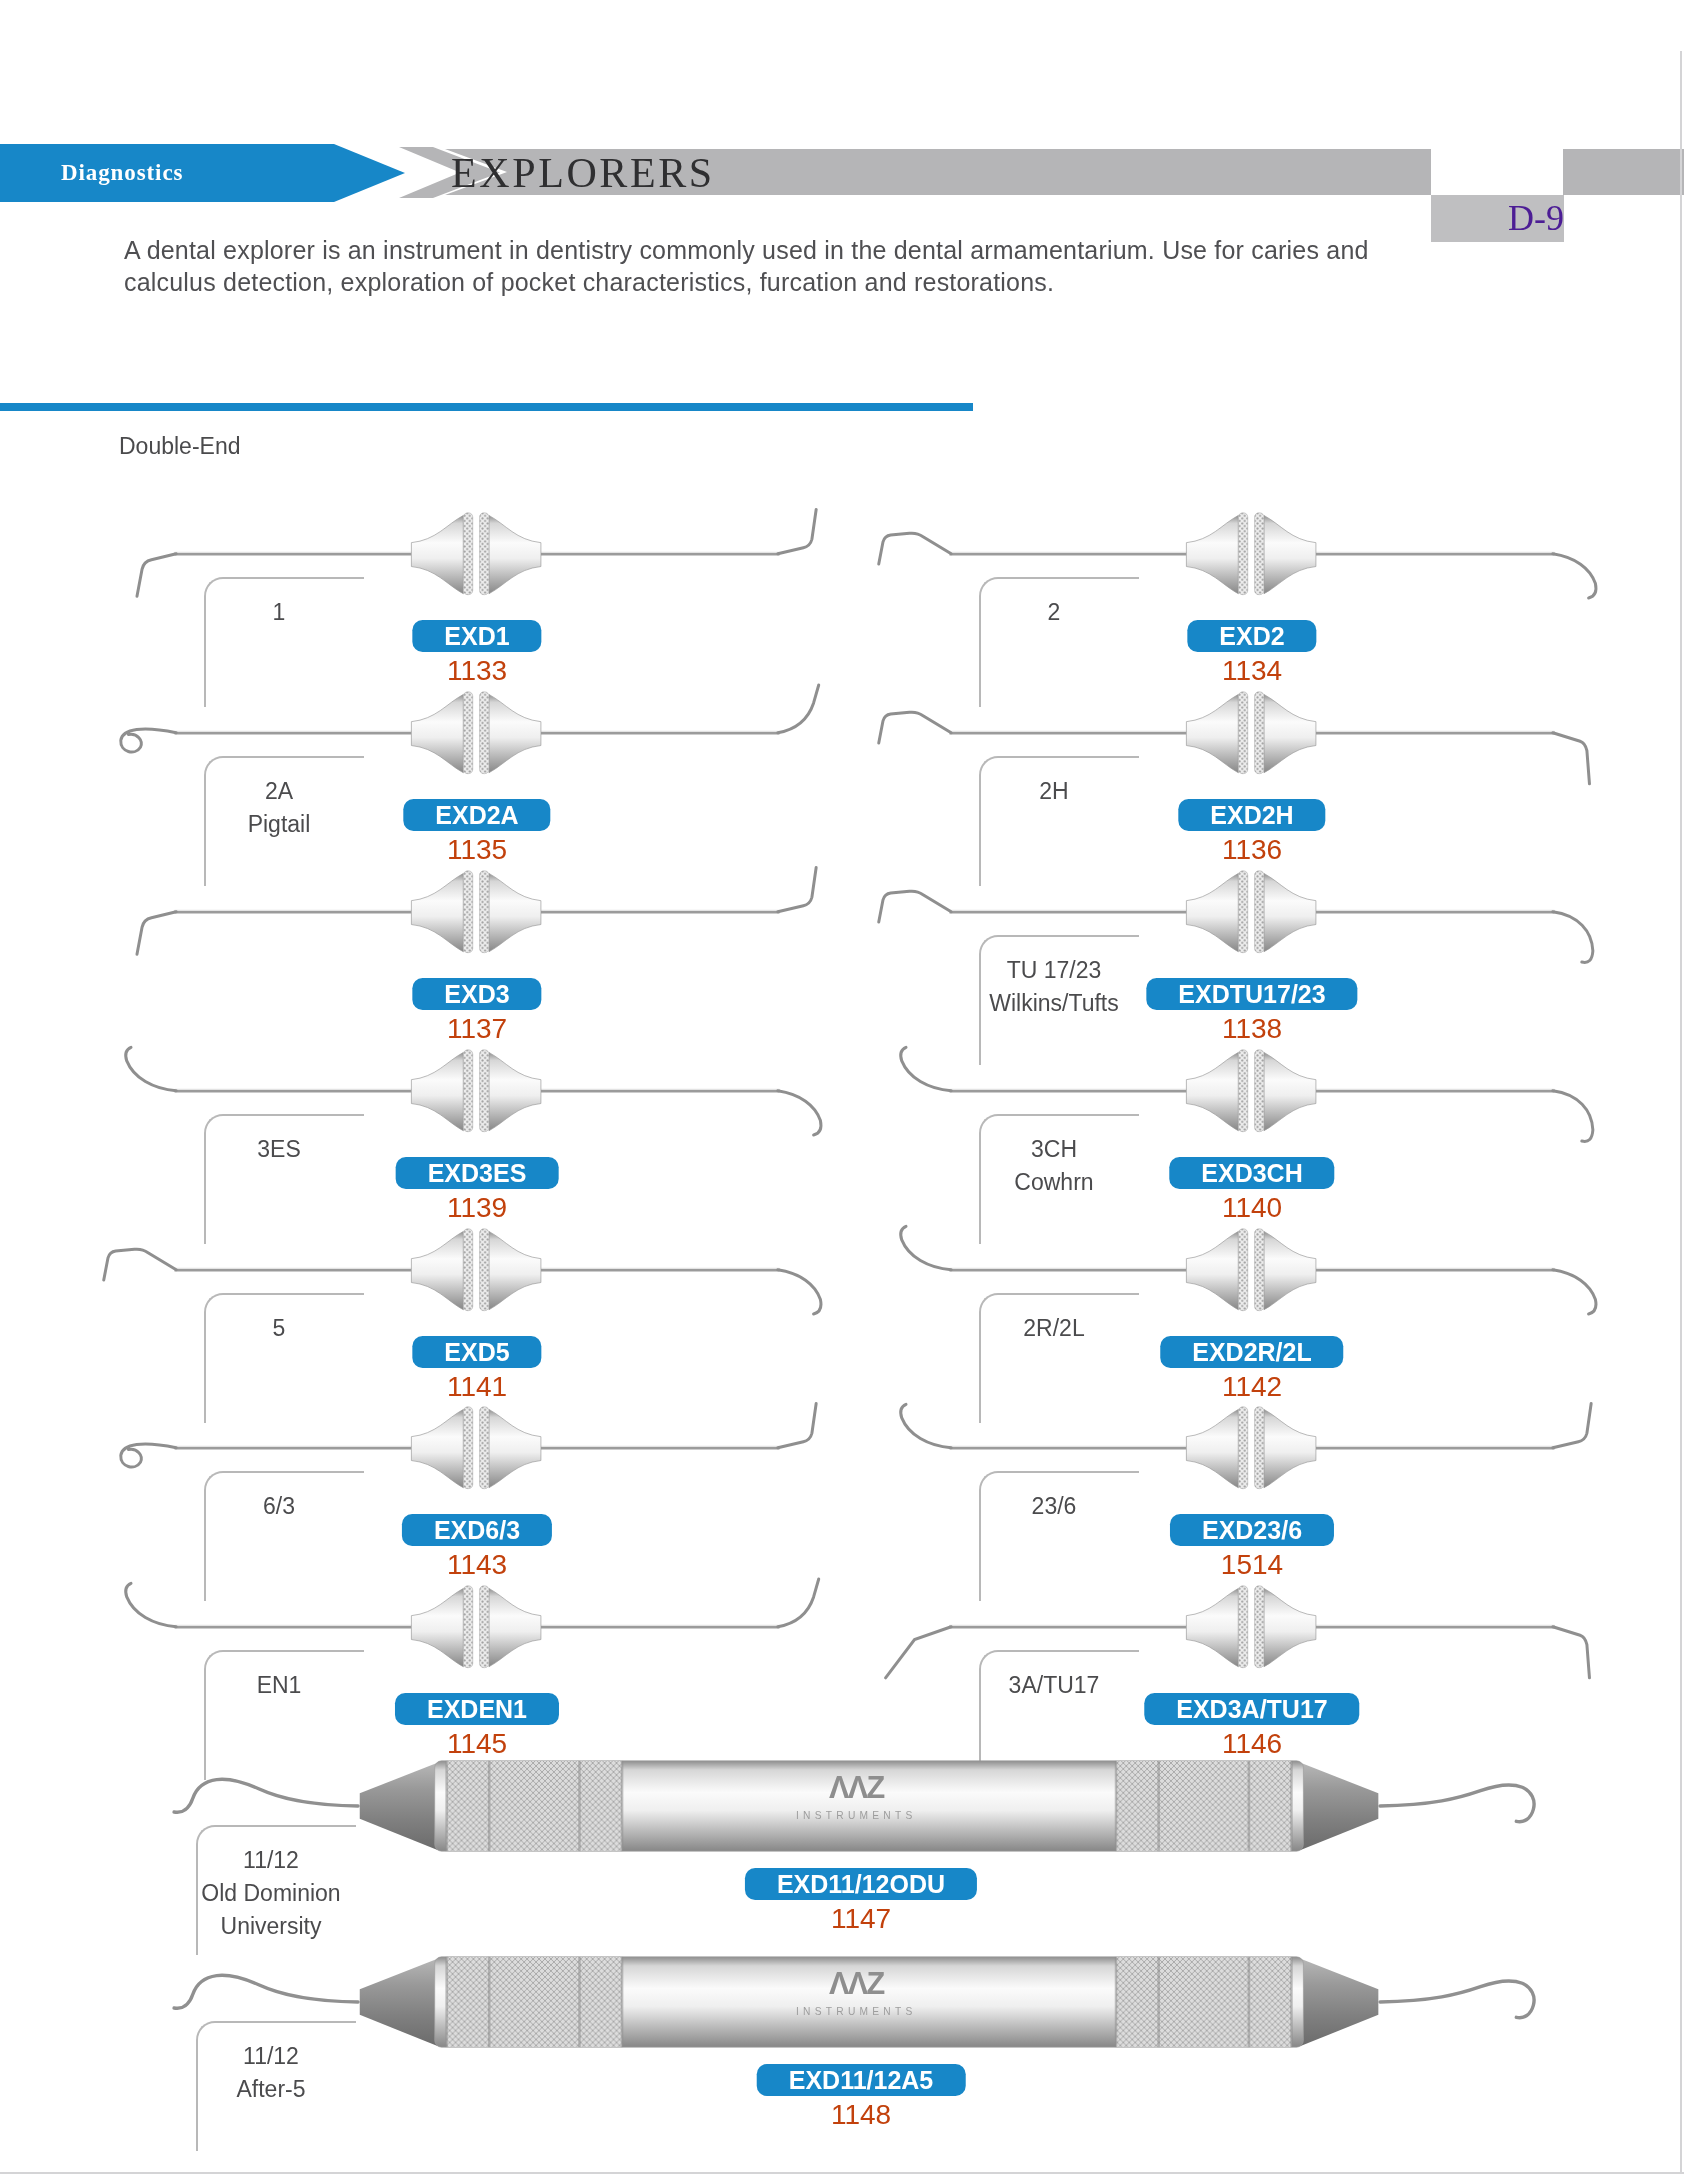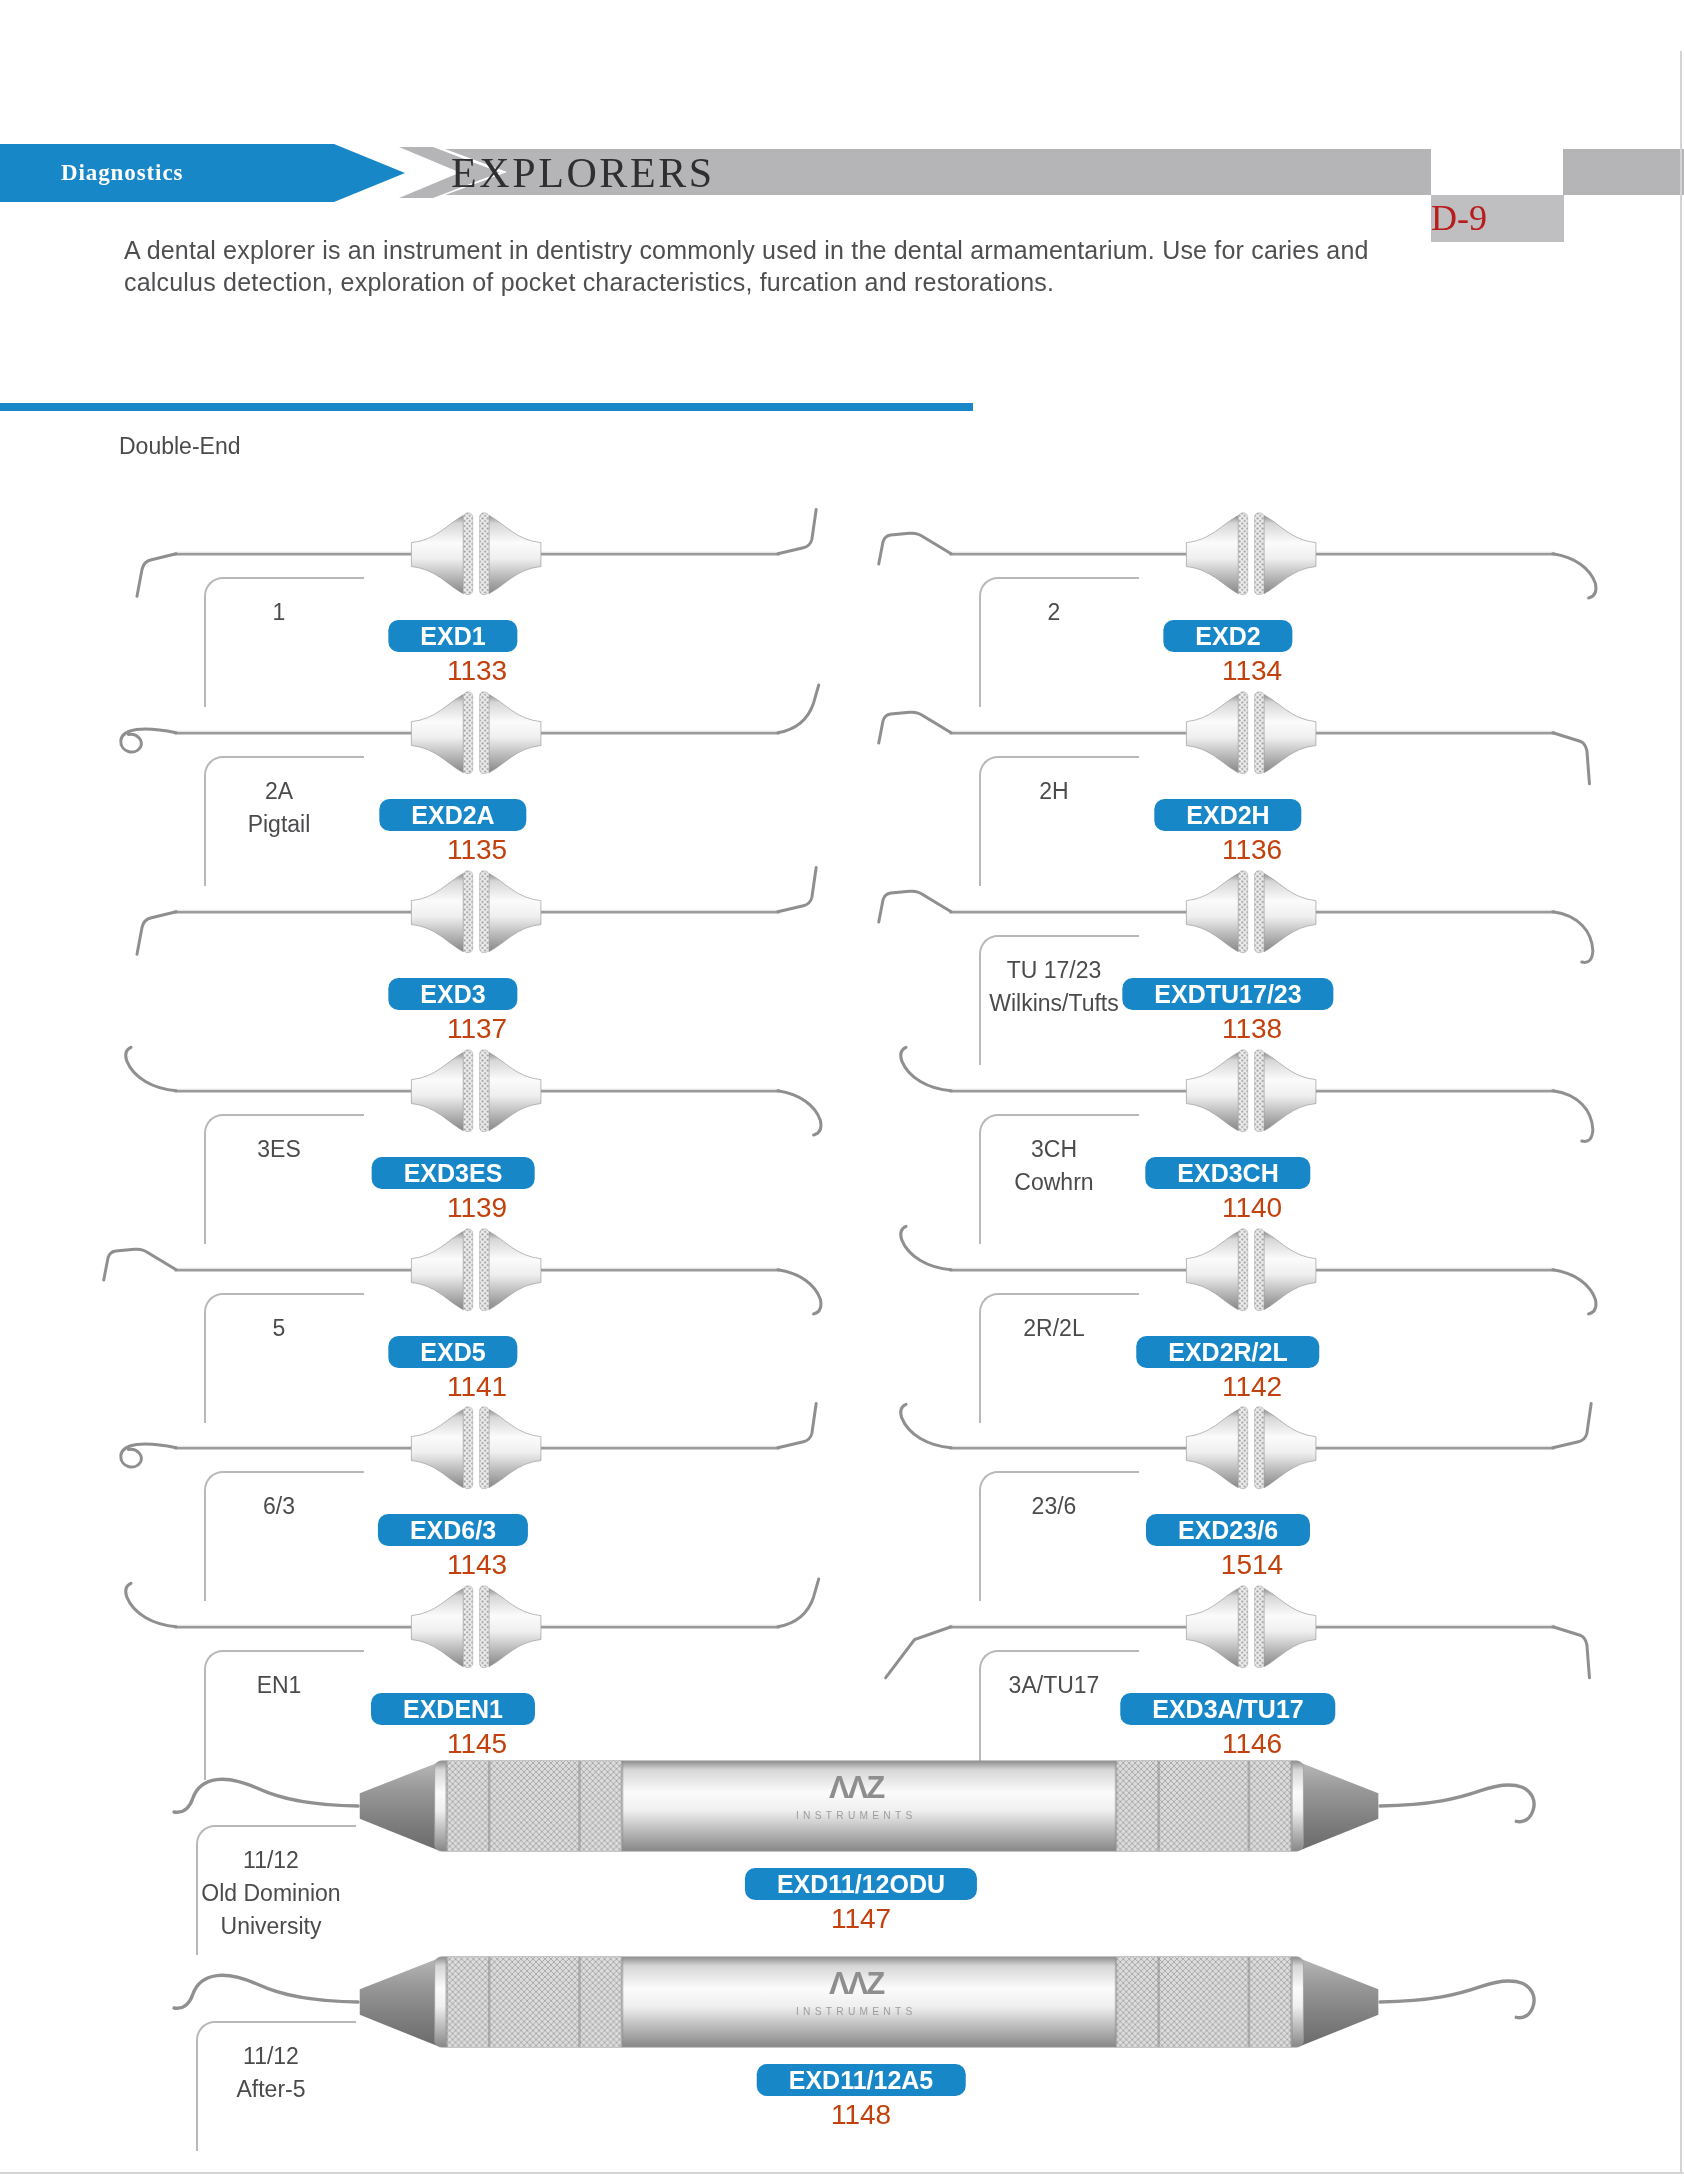--- a/index.html
+++ b/index.html
@@ -19,38 +19,38 @@
     clip-path:polygon(0 0,342px 0,422px 50%,342px 100%,0 100%);}
   .hdr-blue-arrow{position:absolute;left:0;top:144px;width:405px;height:58px;background:var(--accent-blue);
     clip-path:polygon(0 0,334px 0,405px 50%,334px 100%,0 100%);}
   .hdr-tab-label{position:absolute;left:61px;top:149px;height:48px;line-height:48px;
     font-family:"Liberation Serif","DejaVu Serif",serif;font-weight:bold;font-size:23px;
     color:#ffffff;letter-spacing:0.9px;}
   .hdr-title{position:absolute;left:451px;top:149px;width:809px;height:46px;line-height:48px;
     text-align:left;font-family:"Liberation Serif","DejaVu Serif",serif;font-size:42px;
     color:#2f2f31;letter-spacing:2.6px;}
   .page-ref{position:absolute;left:1431px;top:195px;width:133px;height:47px;line-height:47px;
-    background:var(--box-gray);text-align:left;
-    font-family:"Liberation Serif","DejaVu Serif",serif;font-size:36px;color:#b91c1c;}
+    background:var(--box-gray);text-align:right;
+    font-family:"Liberation Serif","DejaVu Serif",serif;font-size:36px;color:#4c1d95;}
   .description{position:absolute;left:124px;top:210px;width:1286px;
     font-size:25px;line-height:31.5px;color:#4f4f52;letter-spacing:0.2px;}
   .blue-rule{position:absolute;left:0;top:403px;width:973px;height:7.7px;background:var(--accent-blue);}
   .section-label{position:absolute;left:119px;top:433px;font-size:23px;color:#4a4a4c;}
   
   .edge-right{position:absolute;left:1680px;top:51px;width:1.7px;height:2123px;background:#d4d4d6;}
   .edge-bottom{position:absolute;left:0;top:2172px;width:1685px;height:1.7px;background:#d4d4d6;}
   
   .item{position:absolute;width:784px;height:234px;}
   .item.full{width:1533px;}
   .art{position:absolute;left:0;top:0;width:100%;height:128px;}
   .callout{position:absolute;left:119px;top:83px;width:158px;height:128px;
     border-top:2.6px solid #b8b8b8;border-left:2.6px solid #b8b8b8;border-top-left-radius:19px;}
   .tip-label{position:absolute;left:109px;top:102px;width:170px;text-align:center;
     font-size:23px;line-height:33px;color:#4b4b4d;}
-  .badge{position:absolute;left:368px;top:126px;transform:translateX(-50%);
+  .badge{position:absolute;left:392px;top:126px;transform:translateX(-50%);
     background:var(--accent-blue);color:#ffffff;font-weight:bold;font-size:25px;
     line-height:32px;padding:0 32px;border-radius:10.2px;white-space:nowrap;}
   .sku{position:absolute;left:392px;top:160px;transform:translateX(-50%);
     font-size:28px;line-height:34px;color:#c2410c;white-space:nowrap;}
   .item.full .badge,.item.full .sku{left:784px;}
   svg{display:block;}
 </style>
 </head>
 <body>
 

